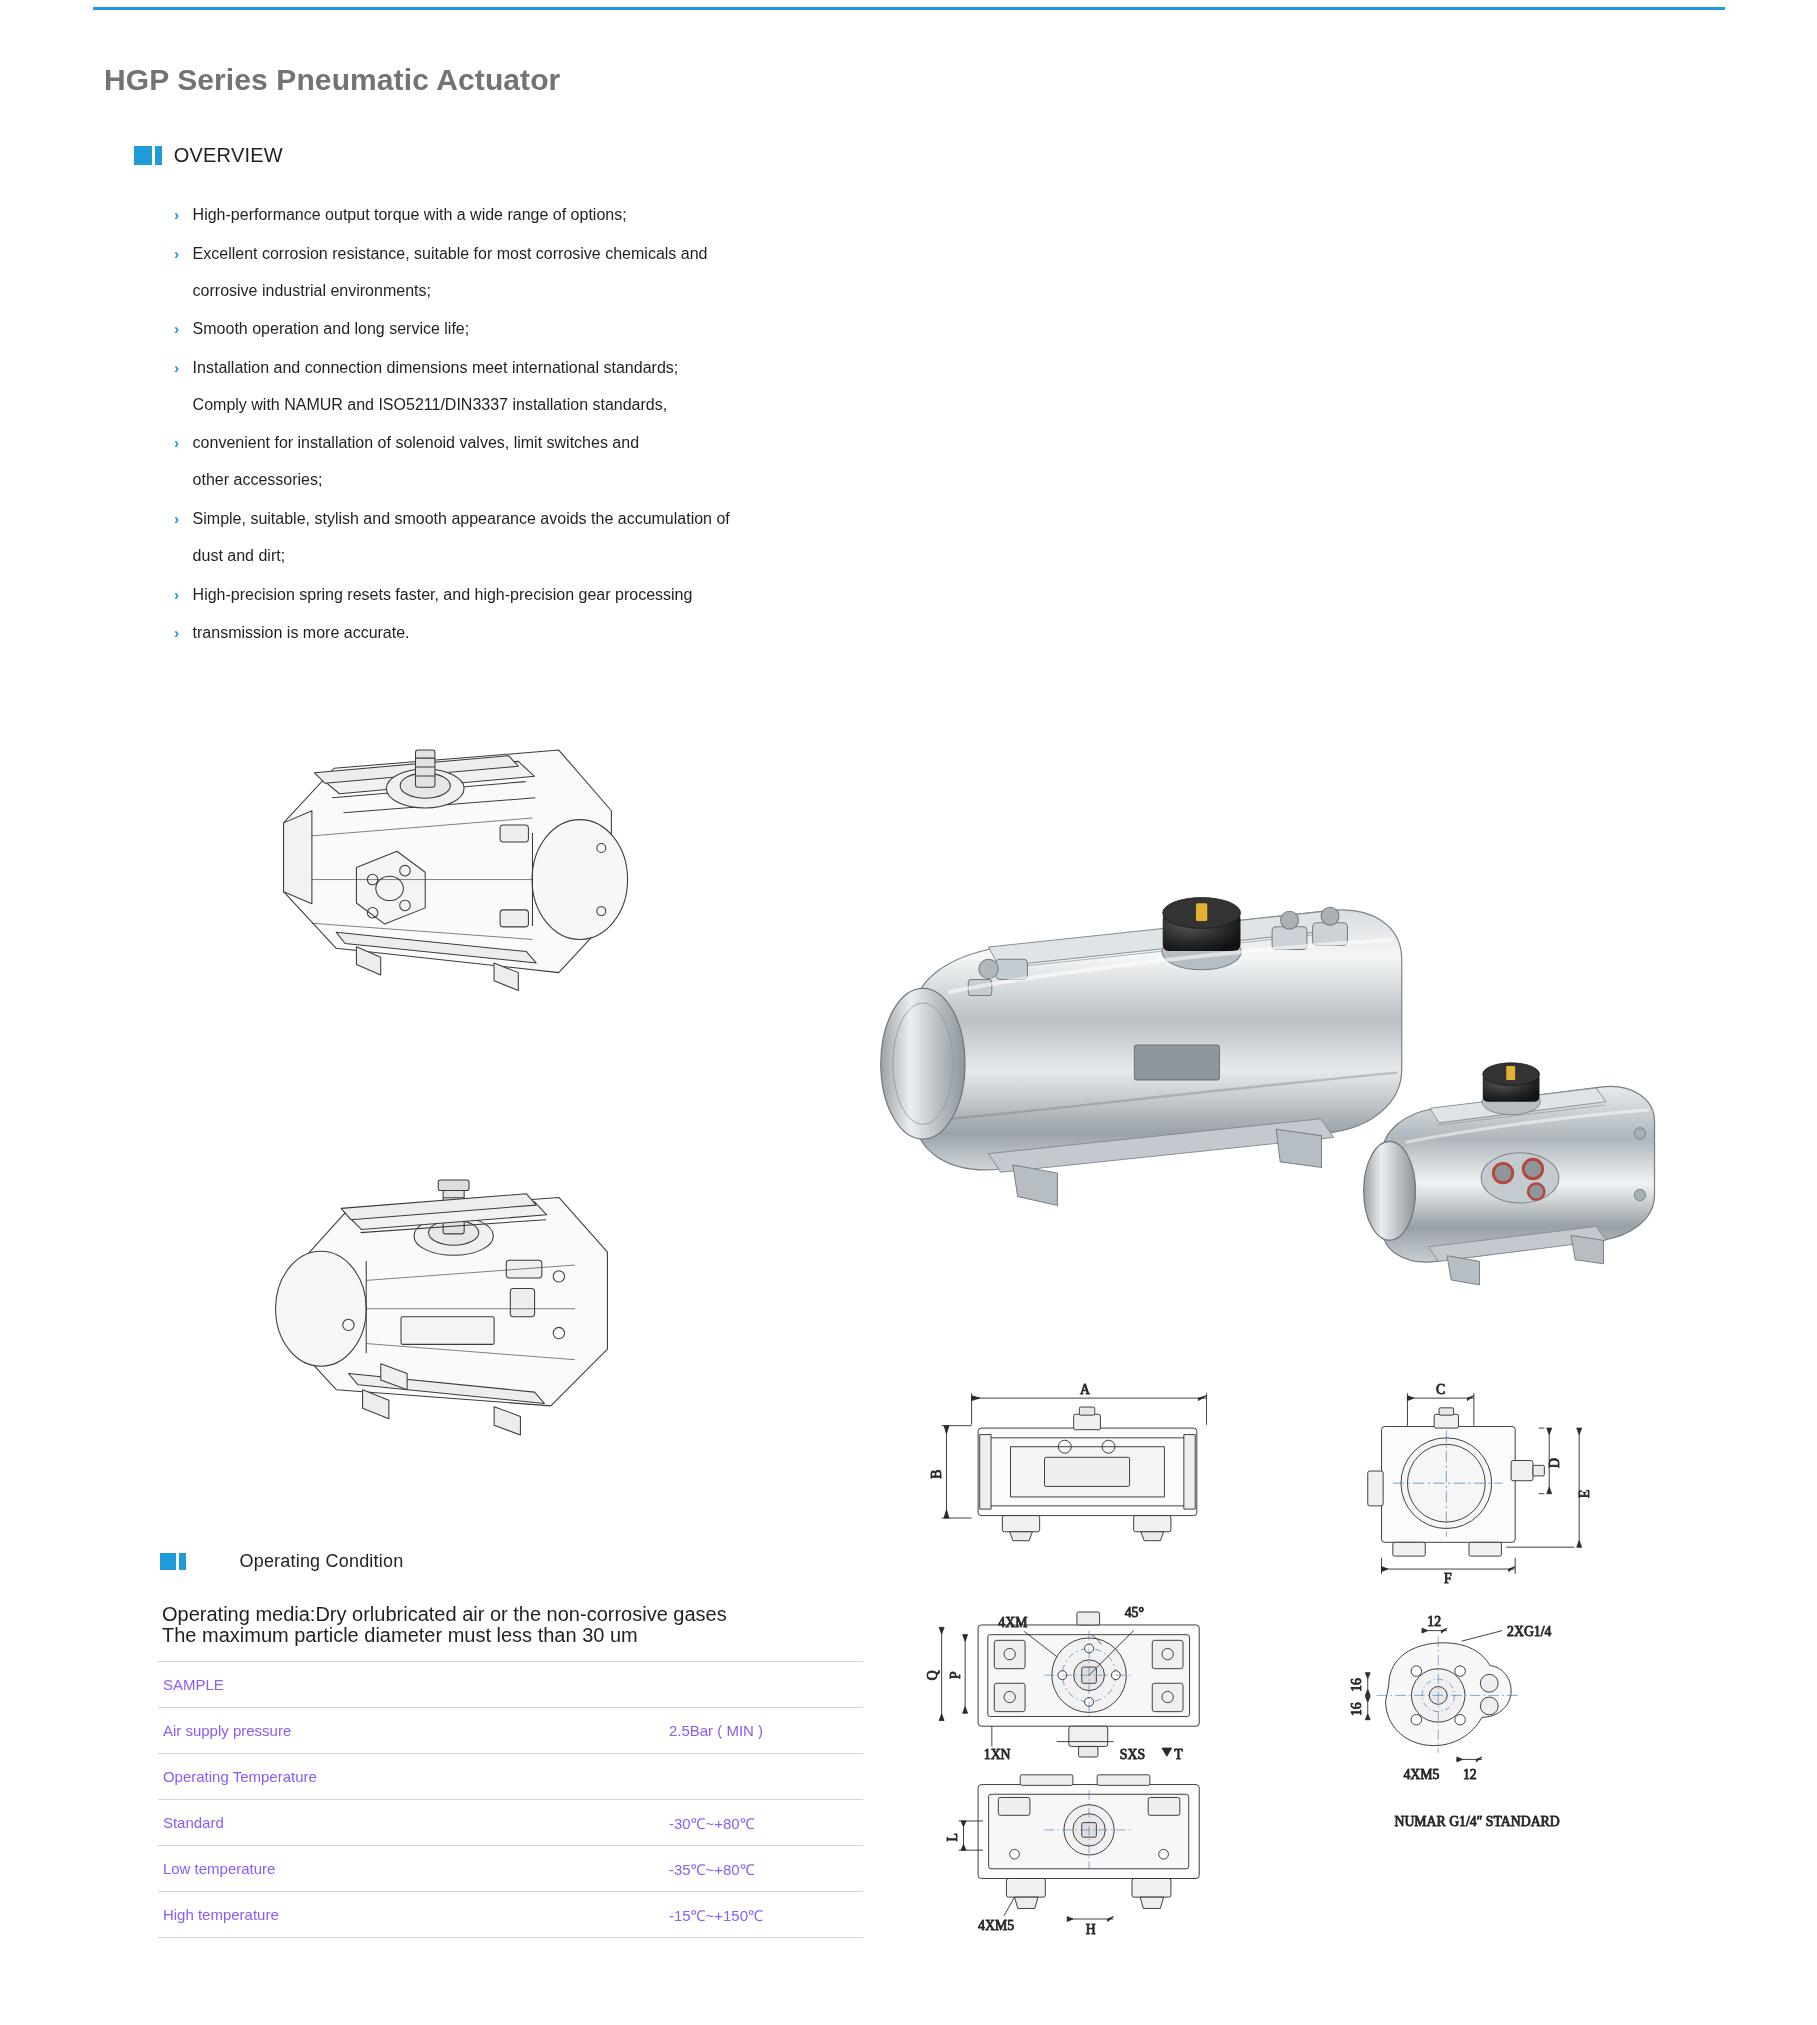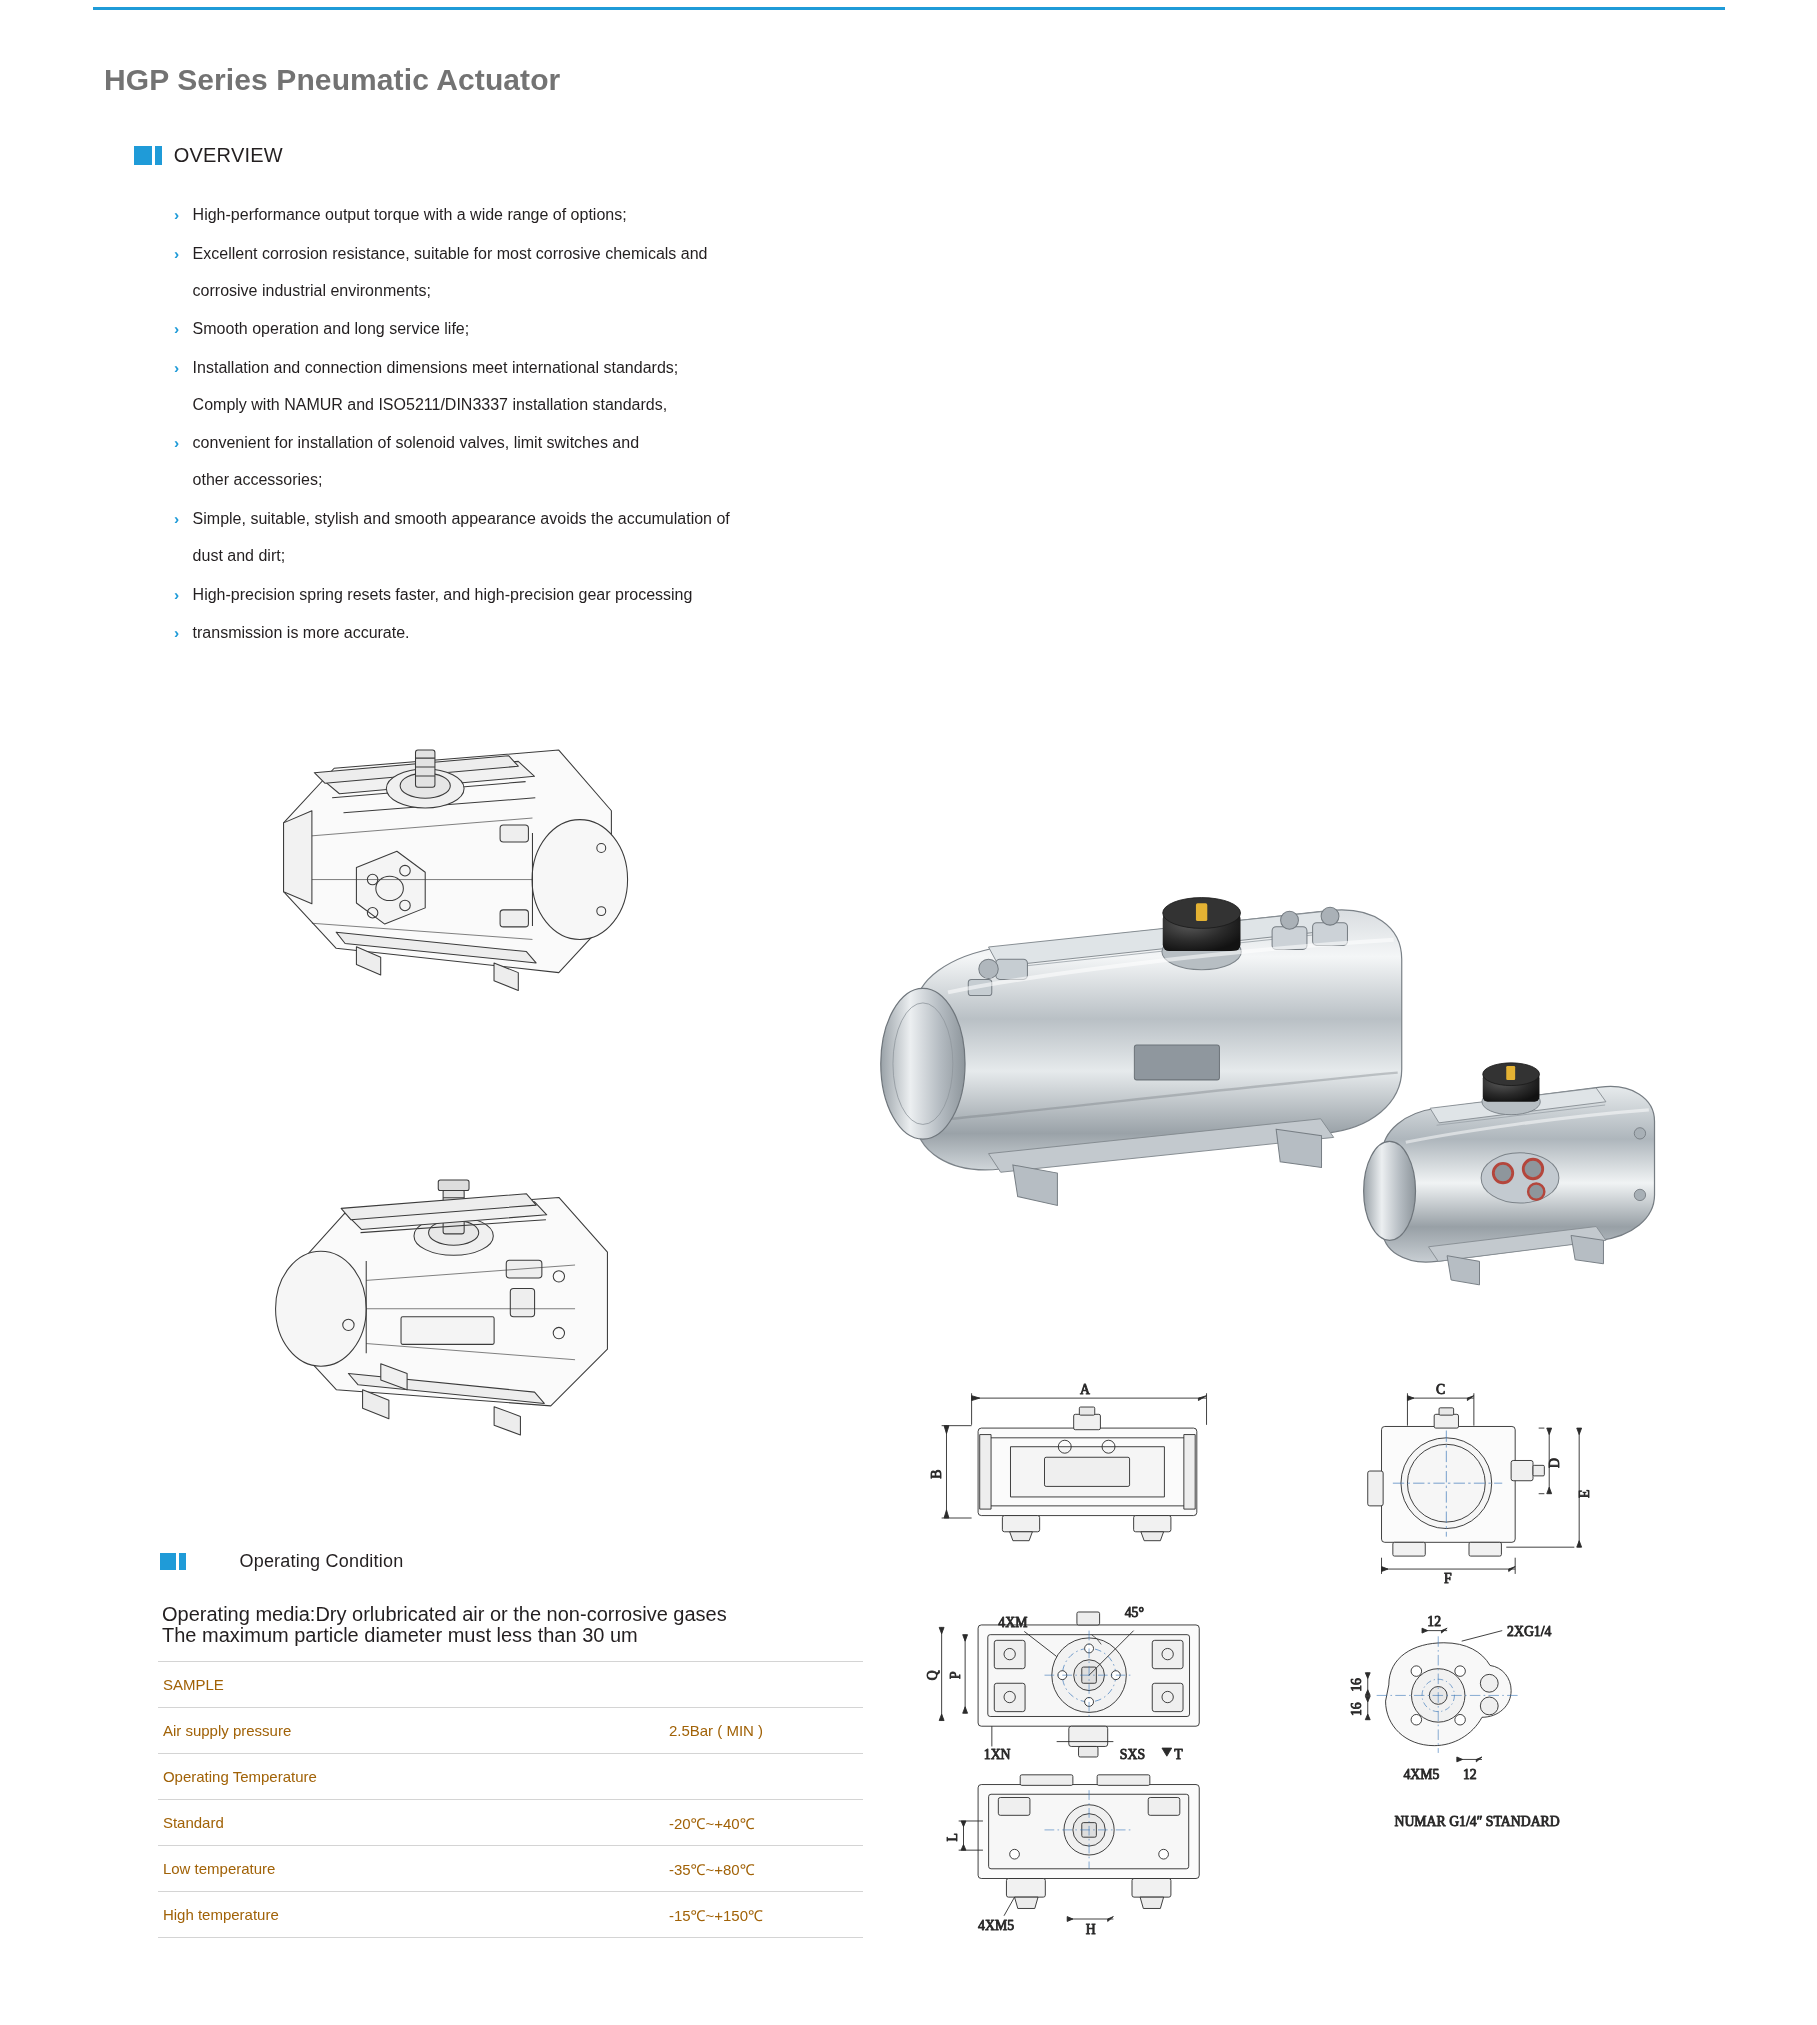--- a/index.html
+++ b/index.html
@@ -119,21 +119,21 @@
     position: absolute;
     left: 158px;
     top: 1661px;
     width: 705px;
     border-collapse: collapse;
   }
   .oc-table tr { height: 46px; }
   .oc-table td {
     border-bottom: 0.8px solid #d4d4d4;
     font-size: 15px;
-    color: #a16207;
+    color: #8b5cf6;
     vertical-align: middle;
     padding: 0;
   }
   .oc-table td.lbl { padding-left: 4.9px; width: 413px; }
   .oc-table td.val { text-align: left; padding-left: 93px; }
   .oc-table tr.first td { border-top: 0.8px solid #d4d4d4; }
 
   
   .dlabel {
     font-family: "Liberation Serif", serif;
@@ -408,21 +408,21 @@
   <tr>
     <td class="lbl">Air supply pressure</td>
     <td class="val">2.5Bar ( MIN )</td>
   </tr>
   <tr>
     <td class="lbl">Operating Temperature</td>
     <td class="val"></td>
   </tr>
   <tr>
     <td class="lbl">Standard</td>
-    <td class="val">-20℃~+40℃</td>
+    <td class="val">-30℃~+80℃</td>
   </tr>
   <tr>
     <td class="lbl">Low temperature</td>
     <td class="val">-35℃~+80℃</td>
   </tr>
   <tr>
     <td class="lbl">High temperature</td>
     <td class="val">-15℃~+150℃</td>
   </tr>
 </tbody>

